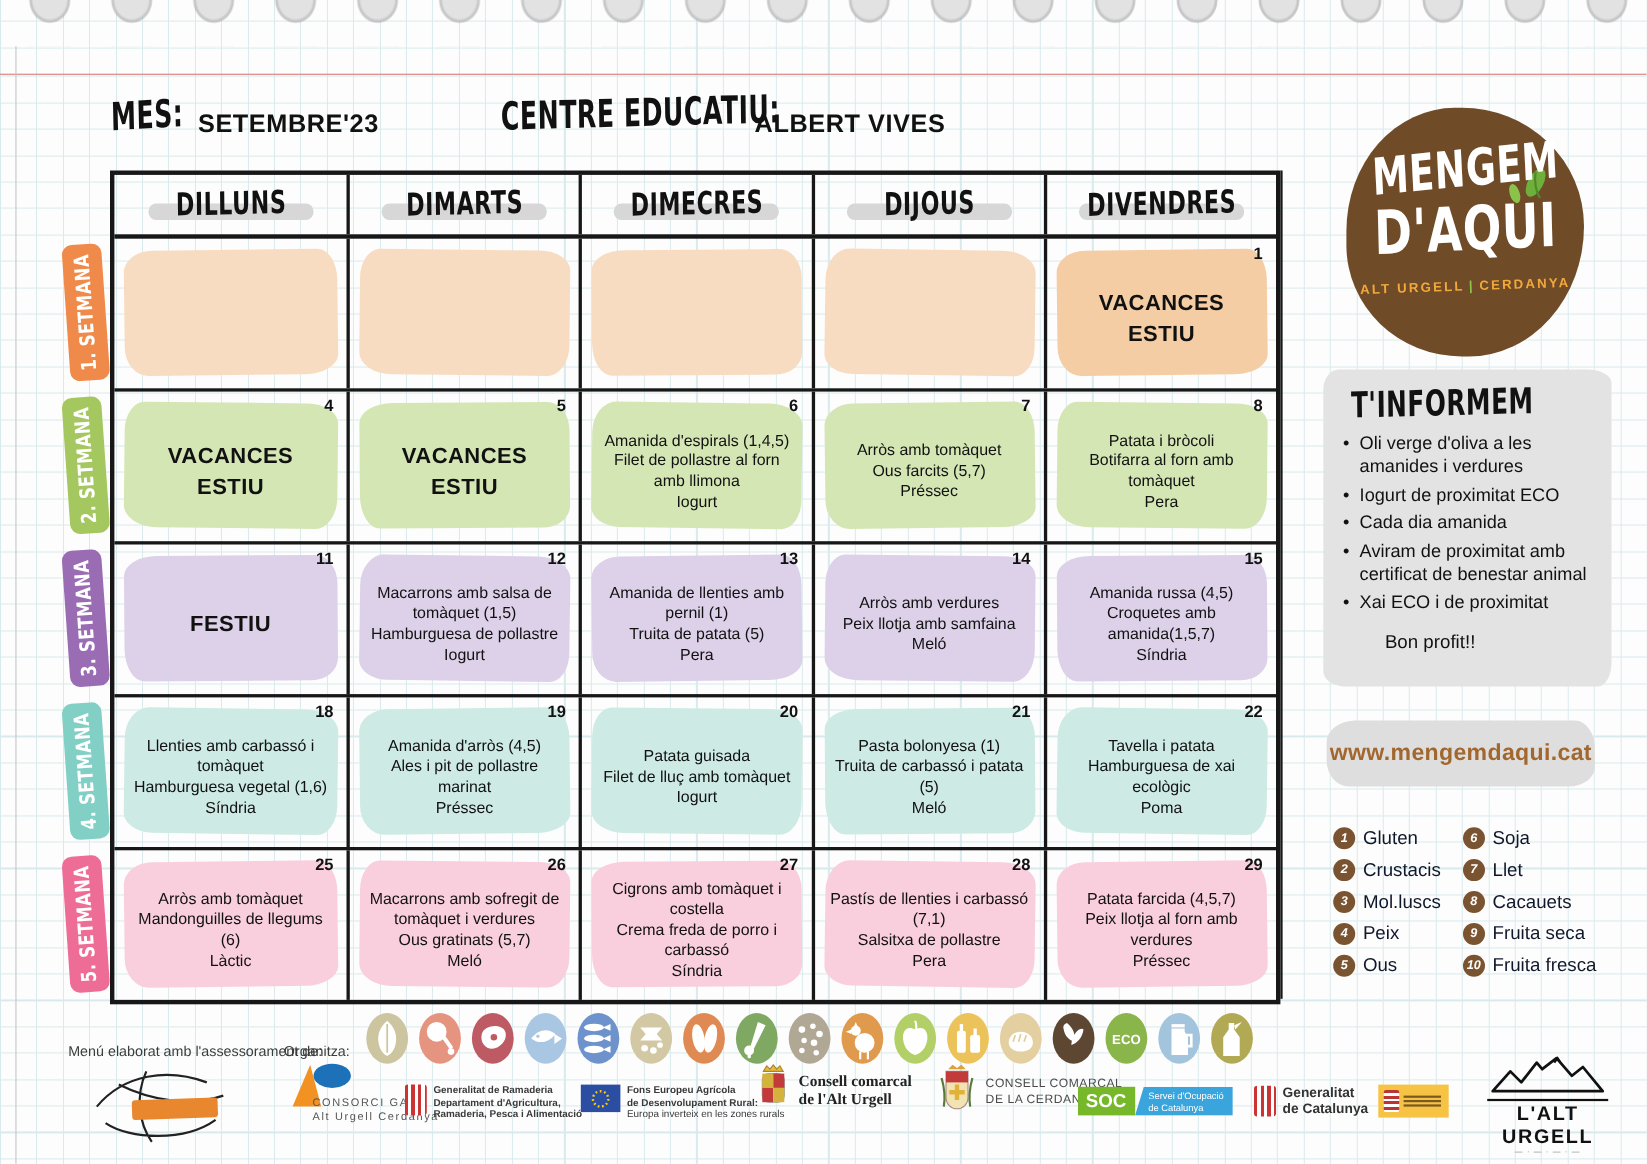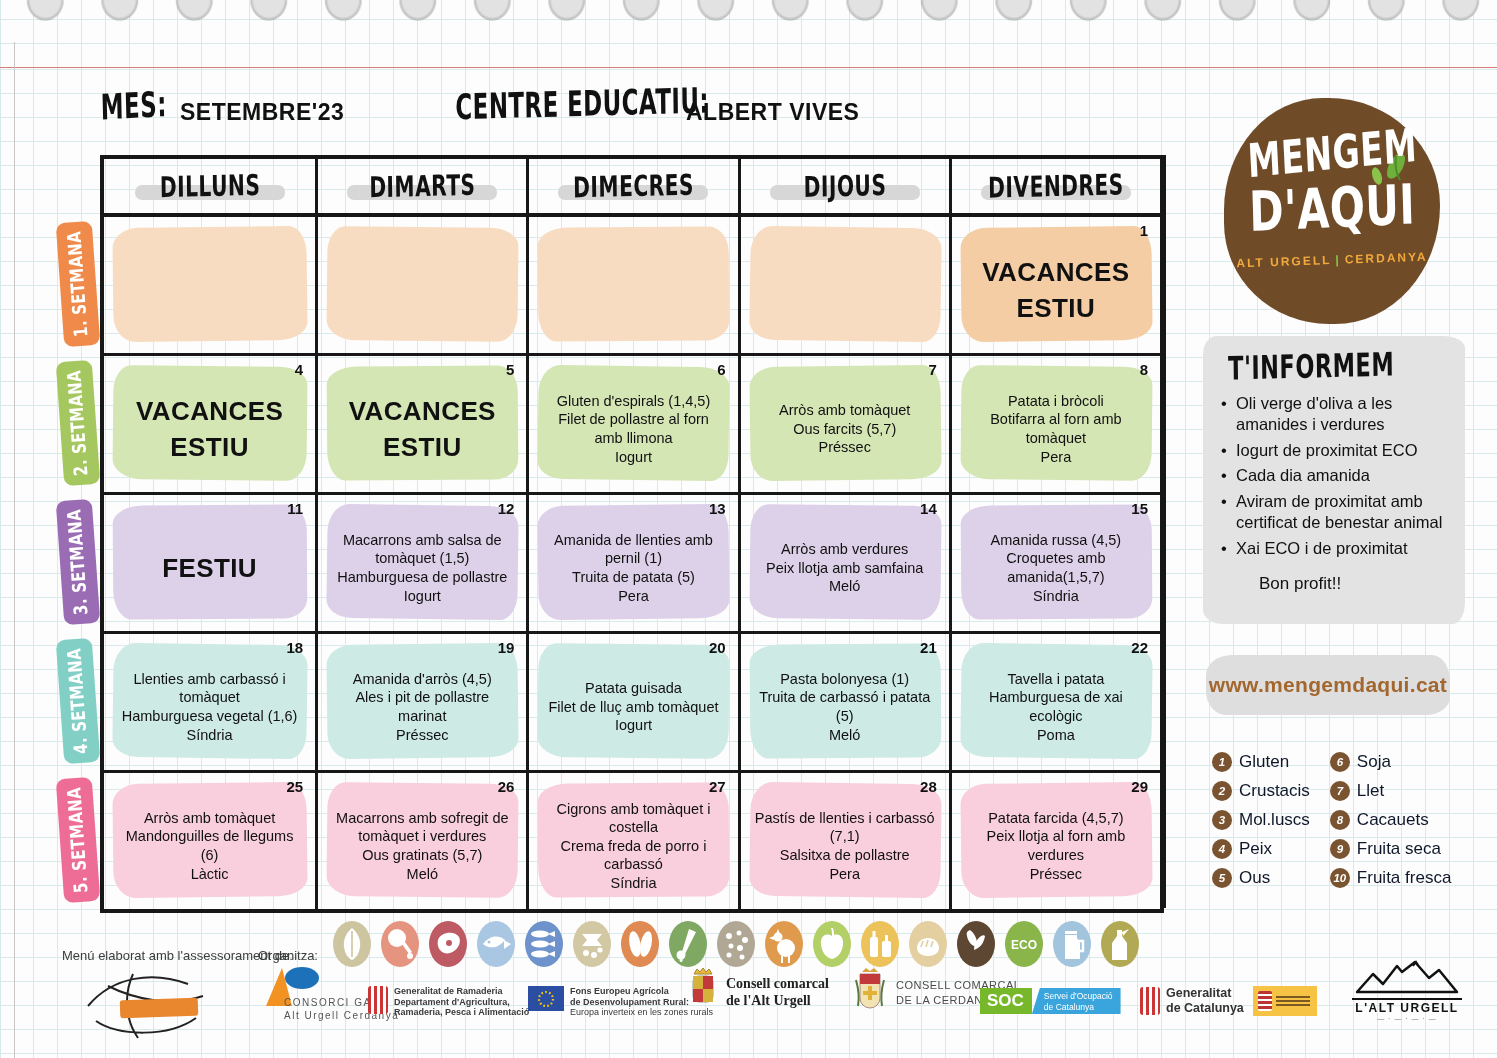--- a/index.html
+++ b/index.html
@@ -39,21 +39,21 @@
   .cell{position:relative;}
   .cell + .cell{border-left:3px solid #171717;}
   .blob{position:absolute;inset:10px 8px 12px 9px;}
   .b0{border-radius:26px 18px 30px 22px / 20px 28px 18px 26px;transform:rotate(-.7deg);}
   .b1{border-radius:18px 28px 20px 30px / 26px 18px 28px 20px;transform:rotate(.6deg);}
   .b2{border-radius:30px 20px 24px 18px / 18px 26px 20px 30px;transform:rotate(-.4deg);}
   .b3{border-radius:22px 30px 18px 26px / 28px 20px 26px 18px;transform:rotate(.8deg);}
   .daynum{position:absolute;top:5px;right:12px;font-size:15px;font-weight:bold;z-index:2;}
   .mlines{position:absolute;inset:0;display:flex;flex-direction:column;align-items:center;justify-content:center;
     padding:20px 13px 10px;text-align:center;font-size:14.5px;line-height:1.28;z-index:1;}
-  .mlines.emph{font-size:26px;font-weight:bold;letter-spacing:.4px;line-height:1.4;}
+  .mlines.emph{font-size:20px;font-weight:bold;letter-spacing:.4px;line-height:1.4;}
   .week-tab{position:absolute;left:-44px;top:5px;width:36px;height:124px;border-radius:9px;
     display:flex;align-items:center;justify-content:center;transform:rotate(-4deg);z-index:3;}
   .week-tab span{transform:rotate(-90deg) scale(.95,1.2);white-space:nowrap;color:#fff;font-size:15.5px;}
   .extraline{position:absolute;left:1164px;top:155px;width:2px;height:753px;background:#171717;}
 
   
   .logo{position:absolute;left:1224px;top:98px;width:216px;height:226px;background:#6f4b28;
     border-radius:47% 53% 50% 50% / 51% 49% 54% 46%;text-align:center;color:#fff;}
   .logo .l1{margin-top:34px;font-size:37px;transform:scale(.9,1.25) rotate(-4deg);}
   .logo .l2{margin-top:6px;font-size:46px;transform:scale(.9,1.2) rotate(-2deg);}
@@ -108,21 +108,21 @@
   .socgreen{background:#76b82a;color:#fff;font-weight:bold;font-size:17px;padding:3px 8px 3px 7px;}
   .socblue{background:#3aa5dc;color:#fff;font-size:8.5px;line-height:1.25;padding:3px 8px 2px 12px;
     clip-path:polygon(8px 0,100% 0,100% 100%,0 100%);}
   .gencat{position:absolute;left:1140px;top:986px;display:flex;gap:6px;align-items:center;}
   .gencat .txt{font-weight:bold;font-size:12.5px;line-height:1.2;color:#333;}
   .ministry{position:absolute;left:1253px;top:986px;width:64px;height:30px;background:#f6c344;display:flex;align-items:center;}
   .ministry .crest{width:14px;height:20px;margin-left:5px;background:repeating-linear-gradient(180deg,#b33 0 3px,#fff 3px 5px);border-radius:2px;}
   .ministry .mlines2{margin-left:4px;}
   .ministry .bar{height:2px;background:#7a5a20;margin:2px 0;width:34px;}
   .alturgell{position:absolute;left:1352px;top:960px;width:110px;text-align:center;}
-  .alturgell .nm{font-weight:bold;font-size:12px;letter-spacing:1.5px;border-top:2px solid #111;padding-top:1px;}
+  .alturgell .nm{font-weight:bold;font-size:18px;letter-spacing:1.5px;border-top:2px solid #111;padding-top:1px;}
   .alturgell .sub2{font-size:7px;color:#777;letter-spacing:1px;}
 </style>
 </head>
 <body>
 
 <div class="spiral"></div>
 <div class="redline"></div>
 <div class="marginline"></div>
 
 <span class="mes-label hand">MES:</span>
@@ -200,21 +200,21 @@
           <span class="daynum">5</span>
           <div class="mlines emph">
             <div class="mline">VACANCES</div>
             <div class="mline">ESTIU</div>
           </div>
         </div>
         <div class="cell">
           <div class="blob b3" style="background: rgb(213, 230, 181);"></div>
           <span class="daynum">6</span>
           <div class="mlines">
-            <div class="mline">Gluten d'espirals (1,4,5)</div>
+            <div class="mline">Amanida d'espirals (1,4,5)</div>
             <div class="mline">Filet de pollastre al forn amb llimona</div>
             <div class="mline">Iogurt</div>
           </div>
         </div>
         <div class="cell">
           <div class="blob b0" style="background: rgb(213, 230, 181);"></div>
           <span class="daynum">7</span>
           <div class="mlines">
             <div class="mline">Arròs amb tomàquet</div>
             <div class="mline">Ous farcits (5,7)</div>

